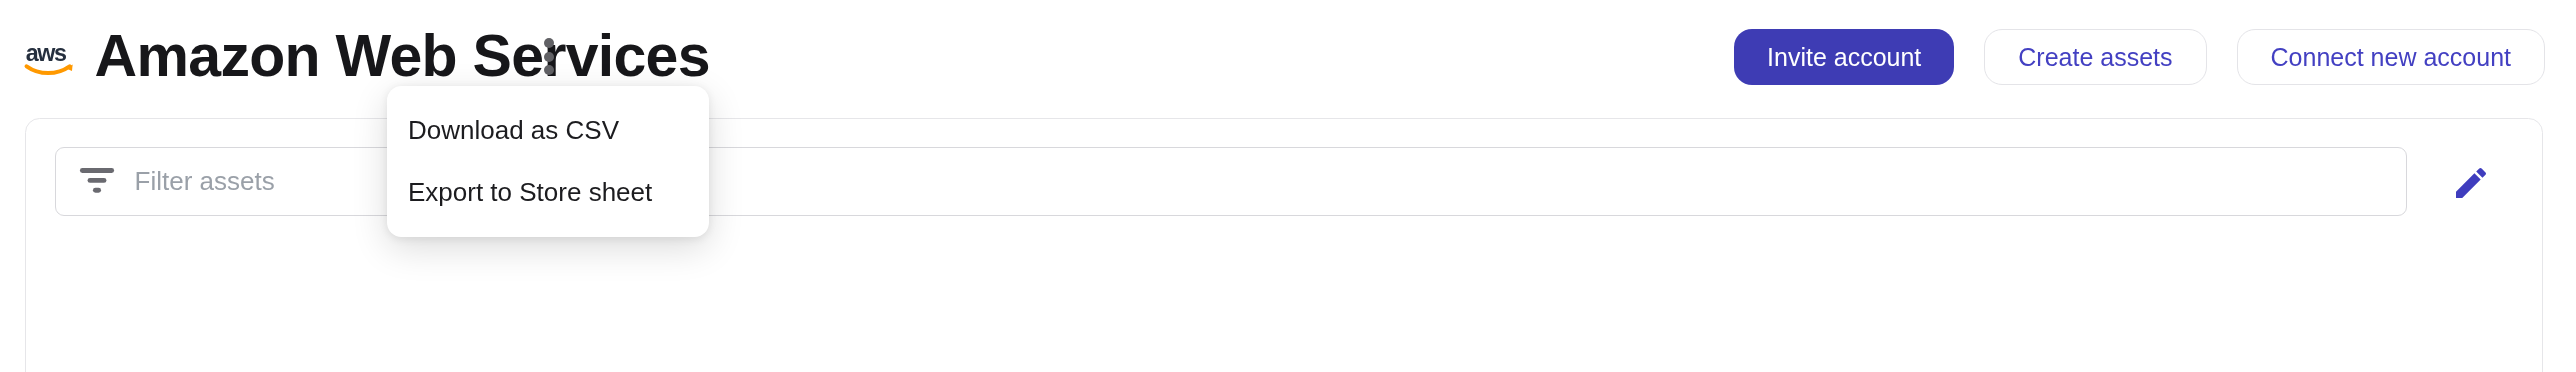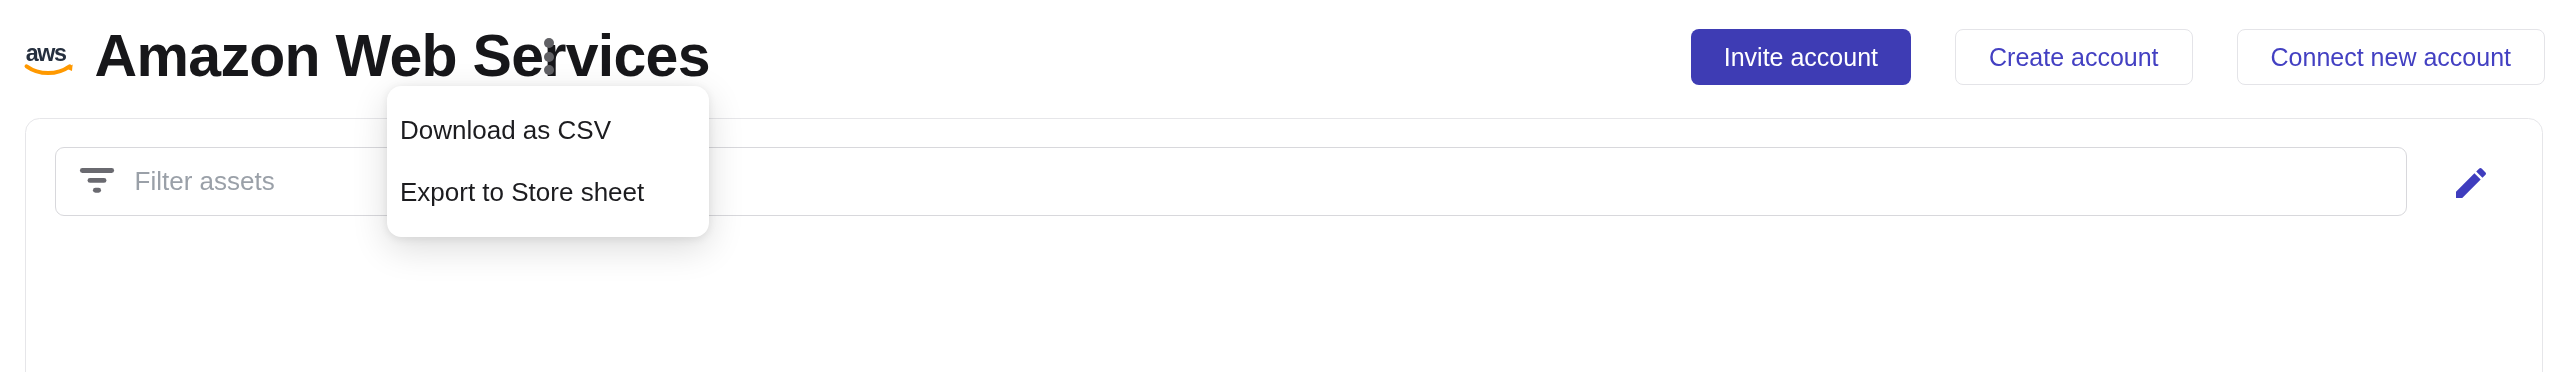--- a/index.html
+++ b/index.html
@@ -29,23 +29,23 @@
   }
   .kebab-dot { width: 10px; height: 10px; border-radius: 50%; background: #616165; }
 
   
   .actions {
     position: absolute; right: 31px; top: 29px;
     display: flex; gap: 30px;
   }
   .btn {
     height: 56px; padding: 0 33px;
-    border-radius: 8px; font-size: 25px; font-weight: 500;
+    border-radius: 18px; font-size: 25px; font-weight: 500;
     font-family: "Liberation Sans", sans-serif;
-    display: flex; align-items: center; cursor: pointer; white-space: nowrap; margin-left: 14px;
+    display: flex; align-items: center; cursor: pointer; white-space: nowrap;
   }
   .btn-primary { background: #3e3cb4; color: #ffffff; border: none; }
   .btn-outline { background: #ffffff; color: #4340c2; border: 1.8px solid #e4e4e8; }
 
   
   .card {
     position: absolute; left: 25px; top: 118px;
     width: 2518px; height: 298px;
     background: #ffffff;
     border: 1.8px solid #e6e6e9;
@@ -96,21 +96,21 @@
     position: absolute; left: 387px; top: 86px;
     width: 322px; height: 151px;
     background: #ffffff; border-radius: 14.5px;
     box-shadow: 0 11px 36px rgba(0,0,0,0.14), 0 1.8px 9px rgba(0,0,0,0.08);
     padding: 13.6px 0;
     display: flex; flex-direction: column;
     z-index: 20;
   }
   .menu-item {
     height: 63px; display: flex; align-items: center;
-    padding-left: 13px; font-size: 26px; color: #1c1c1f; cursor: pointer;
+    padding-left: 21px; font-size: 26px; color: #1c1c1f; cursor: pointer;
     white-space: nowrap;
   }
 </style>
 </head>
 <body>
 
 <div class="brand">
   <svg class="aws-logo" viewBox="0 0 58 46">
     <text x="3" y="24" font-family="Liberation Sans, sans-serif" font-size="26" font-weight="700" letter-spacing="-1.5" fill="#252f3e">aws</text>
     <path d="M4 30 C 18 40, 38 40, 52 30" stroke="#ff9900" stroke-width="4.5" fill="none" stroke-linecap="round"></path>
@@ -120,21 +120,21 @@
 </div>
 
 <button class="kebab-btn" aria-label="More options">
   <span class="kebab-dot"></span>
   <span class="kebab-dot"></span>
   <span class="kebab-dot"></span>
 </button>
 
 <div class="actions">
   <button class="btn btn-primary">Invite account</button>
-  <button class="btn btn-outline">Create account</button>
+  <button class="btn btn-outline">Create assets</button>
   <button class="btn btn-outline">Connect new account</button>
 </div>
 
 <div class="card">
 
   <div class="filter-box">
     <svg class="filter-icon" width="36" height="31" viewBox="0 0 40 34">
       <rect x="1" y="2" width="38" height="5.5" rx="2.75" fill="#6a6a70"></rect>
       <rect x="9.5" y="13" width="21" height="5.5" rx="2.75" fill="#6a6a70"></rect>
       <rect x="15.5" y="24" width="9" height="5.5" rx="2.75" fill="#6a6a70"></rect>

